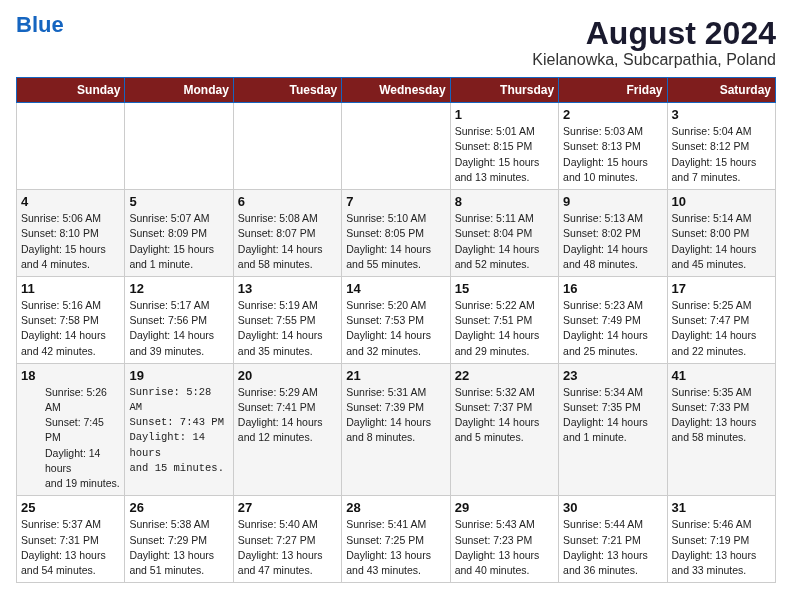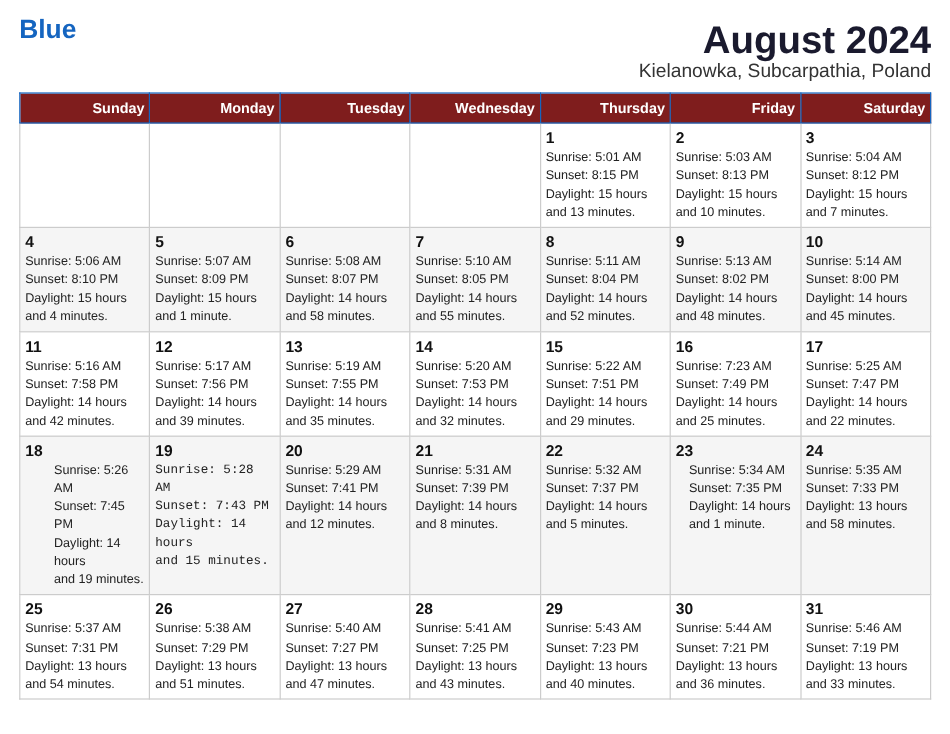--- a/index.html
+++ b/index.html
@@ -212,21 +212,21 @@
         </td>
         <td>
           <span class="day-num">15</span>
           <div class="day-info" style="white-space: pre-line;">Sunrise: 5:22 AM
 Sunset: 7:51 PM
 Daylight: 14 hours
 and 29 minutes.</div>
         </td>
         <td>
           <span class="day-num">16</span>
-          <div class="day-info" style="white-space: pre-line;">Sunrise: 7:23 AM
+          <div class="day-info" style="white-space: pre-line;">Sunrise: 5:23 AM
 Sunset: 7:49 PM
 Daylight: 14 hours
 and 25 minutes.</div>
         </td>
         <td>
           <span class="day-num">17</span>
           <div class="day-info" style="white-space: pre-line;">Sunrise: 5:25 AM
 Sunset: 7:47 PM
 Daylight: 14 hours
 and 22 minutes.</div>
@@ -263,27 +263,27 @@
         </td>
         <td>
           <span class="day-num">22</span>
           <div class="day-info" style="white-space: pre-line;">Sunrise: 5:32 AM
 Sunset: 7:37 PM
 Daylight: 14 hours
 and 5 minutes.</div>
         </td>
         <td>
           <span class="day-num">23</span>
-          <div class="day-info" style="white-space: pre-line; margin-left: 11px;">Sunrise: 5:34 AM
+          <div class="day-info" style="white-space: pre-line;">Sunrise: 5:34 AM
 Sunset: 7:35 PM
 Daylight: 14 hours
 and 1 minute.</div>
         </td>
         <td>
-          <span class="day-num">24</span>
+          <span class="day-num">41</span>
           <div class="day-info" style="white-space: pre-line;">Sunrise: 5:35 AM
 Sunset: 7:33 PM
 Daylight: 13 hours
 and 58 minutes.</div>
         </td>
       </tr>
       <tr>
         <td>
           <span class="day-num">25</span>
           <div class="day-info" style="white-space: pre-line;">Sunrise: 5:37 AM

